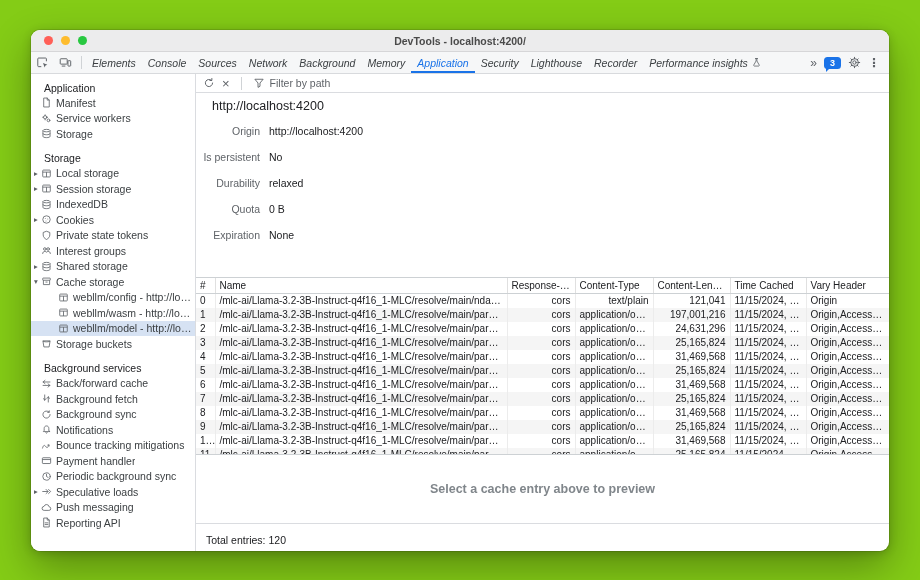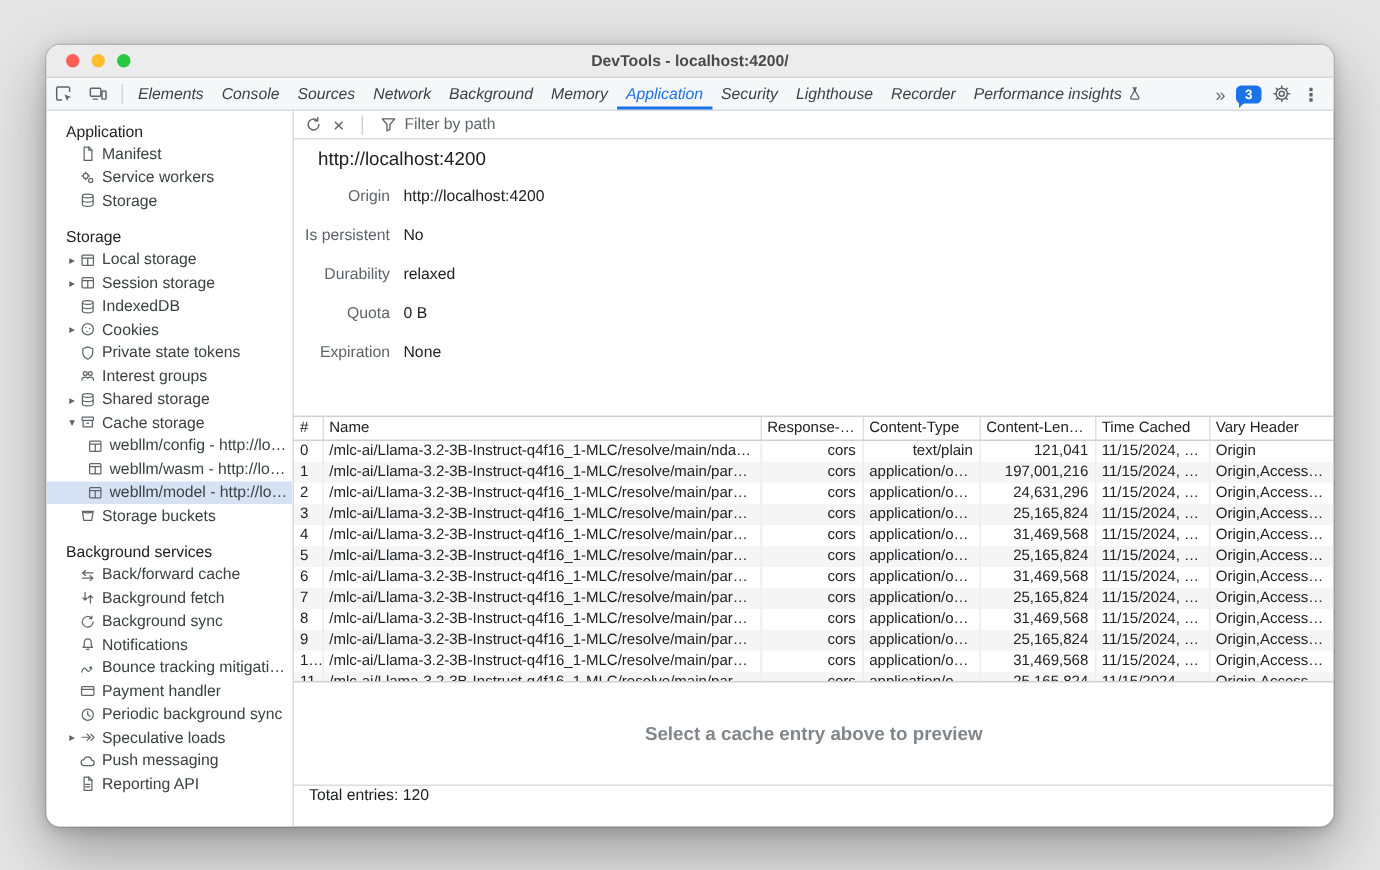--- a/index.html
+++ b/index.html
@@ -1,19 +1,19 @@
 <!DOCTYPE html>
 <html><head>
 <meta charset="utf-8">
 <style>
   * { margin:0; padding:0; box-sizing:border-box; }
   html,body { width:920px; height:580px; overflow:hidden; }
   body { font-family:"Liberation Sans","DejaVu Sans",sans-serif; background:#ffffff; position:relative; color:#202124; }
 
-  .stage { position:absolute; inset:0; background:#e5e5e5; }
+  .stage { position:absolute; inset:0; background:#84cc16; }
 
   .window { position:absolute; left:31px; top:30px; width:858px; height:521px; background:#fff;
             border-radius:9px; overflow:hidden; display:flex; flex-direction:column;
             box-shadow:0 16px 42px rgba(0,0,0,.33), 0 2px 10px rgba(0,0,0,.18), 0 0 0 1px rgba(0,0,0,.10); }
 
   
   .titlebar { height:22px; background:#ececed; border-bottom:1px solid #d6d6d8; position:relative; flex:0 0 auto; }
   .lights { position:absolute; left:13px; top:6px; display:flex; gap:8px; }
   .light { width:9px; height:9px; border-radius:50%; }
   .title { position:absolute; inset:0; display:flex; align-items:center; justify-content:center;
@@ -35,21 +35,21 @@
   .badge::after { content:""; position:absolute; left:2px; bottom:-3px;
                   border:3px solid transparent; border-top-color:#1a73e8; border-left-color:#1a73e8; }
   .dots { font-size:12px; font-weight:700; color:#5f6368; }
 
   
   .content { display:flex; height:477px; }
   .sidebar { width:165px; border-right:1px solid #dadce0; background:#fff; overflow:hidden;
              padding-top:6px; font-size:10.5px; flex:0 0 auto; }
   .sb-section { margin-bottom:9px; }
   .sb-header { height:15px; display:flex; align-items:center; padding-left:13px; color:#202124; }
-  .sb-item { height:15.5px; display:flex; align-items:center; padding-left:12px; color:#3c4043; white-space:nowrap; }
+  .sb-item { height:15.5px; display:flex; align-items:center; padding-left:0; color:#3c4043; white-space:nowrap; }
   .sb-item.indent { padding-left:17px; }
   .sb-item.selected { background:#d6e2f3; }
   .sb-arrow { width:10px; text-align:center; font-size:7.5px; color:#5f6368; flex:0 0 auto; }
   .sb-label { margin-left:4px; overflow:hidden; text-overflow:ellipsis; }
   .icw { display:inline-flex; align-items:center; justify-content:center; flex:0 0 auto; }
   .ic { width:11px; height:11px; color:#5f6368; display:block; }
   .tbar-ic .ic { width:13px; height:13px; }
   .tab-ic .ic { width:11px; height:11px; }
   .mt-ic .ic { width:12px; height:12px; }
 
@@ -79,21 +79,21 @@
   td { height:14px; line-height:14px; font-size:10px; padding:0 4px; border-right:1px solid #ececec;
        white-space:nowrap; overflow:hidden; text-overflow:ellipsis; color:#202124; }
   th:last-child, td:last-child { border-right:none; }
   tbody tr:nth-child(even) td { background:#f5f5f5; }
   td.num { text-align:right; }
 
   
   .preview { height:69px; border-top:1px solid #cdd1d4; display:flex; align-items:center;
              justify-content:center; flex:0 0 auto; }
   .preview-msg { color:#80868b; font-weight:700; font-size:12.5px; }
-  .footer { height:28px; border-top:1px solid #dadce0; padding:0 10px; font-size:10.5px;
+  .footer { height:28px; border-top:1px solid #dadce0; padding:10px 10px; font-size:10.5px;
             color:#202124; flex:0 0 auto; }
 </style>
 </head>
 <body>
 
 <svg style="position:absolute;width:0;height:0" aria-hidden="true">
   <defs>
     <symbol id="i-doc" viewBox="0 0 16 16">
         <g fill="none" stroke="currentColor" stroke-width="1.2" stroke-linecap="round" stroke-linejoin="round">
           <path d="M4.5 1.5h4.5l3 3v10h-7.5z"></path>

